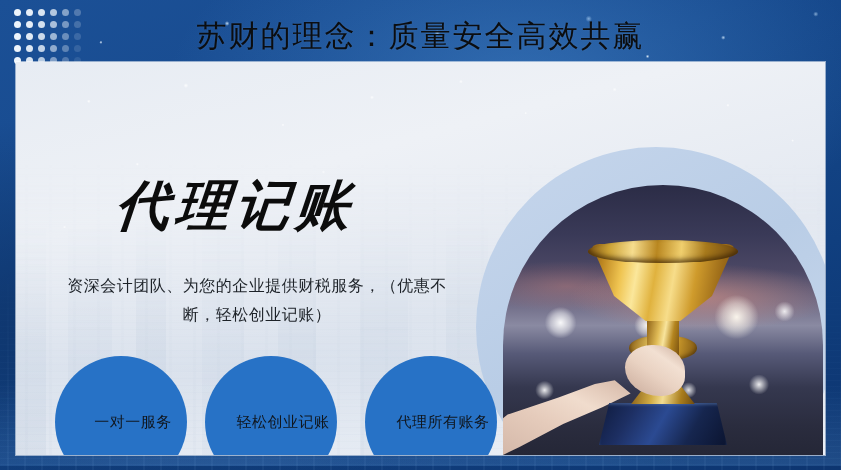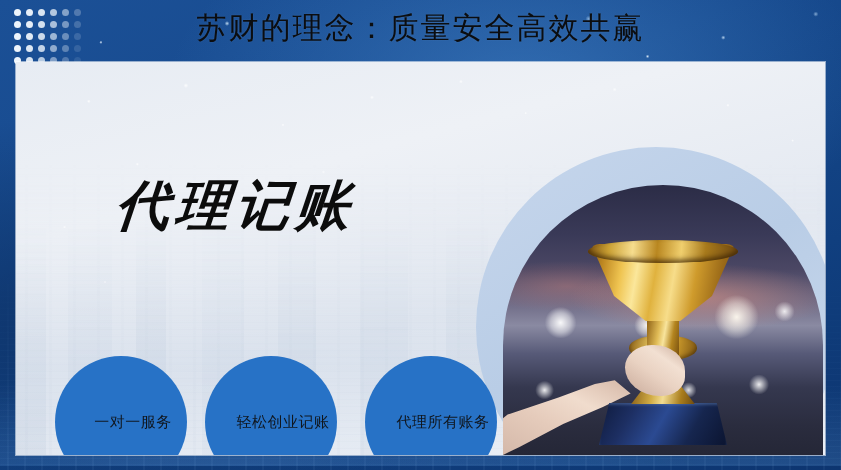--- a/index.html
+++ b/index.html
@@ -105,21 +105,21 @@
   .dot-grid i {
     display: block;
     width: 7px;
     height: 7px;
     border-radius: 50%;
     background: #eef5fc;
   }
   .header-title {
     position: absolute;
     left: 0;
-    top: 2px;
+    top: 10px;
     width: 841px;
     text-align: center;
     font-size: 30px;
     line-height: 52px;
     letter-spacing: 2px;
     color: #0b0d10;
     font-weight: 400;
     font-family: "DejaVu Sans", "Liberation Sans", sans-serif;
     white-space: nowrap;
     text-shadow: 0 0 2px rgba(255,255,255,0.10);
@@ -438,20 +438,21 @@
       <div class="cup-foot"></div>
       <div class="cup-knot"></div>
       <div class="cup-stem"></div>
       <div class="hand"></div>
       <div class="cup-bowl"></div>
       <div class="cup-rim"></div>
     </div>
 
     <div class="brush-title">代理记账</div>
 
+    <div class="body-copy">资深会计团队、为您的企业提供财税服务，（优惠不断，轻松创业记账）</div>
 
     <div class="bubble b1">
       <span>一对一服务</span>
     </div>
     <div class="bubble b2">
       <span>轻松创业记账</span>
     </div>
     <div class="bubble b3">
       <span>代理所有账务</span>
     </div>

